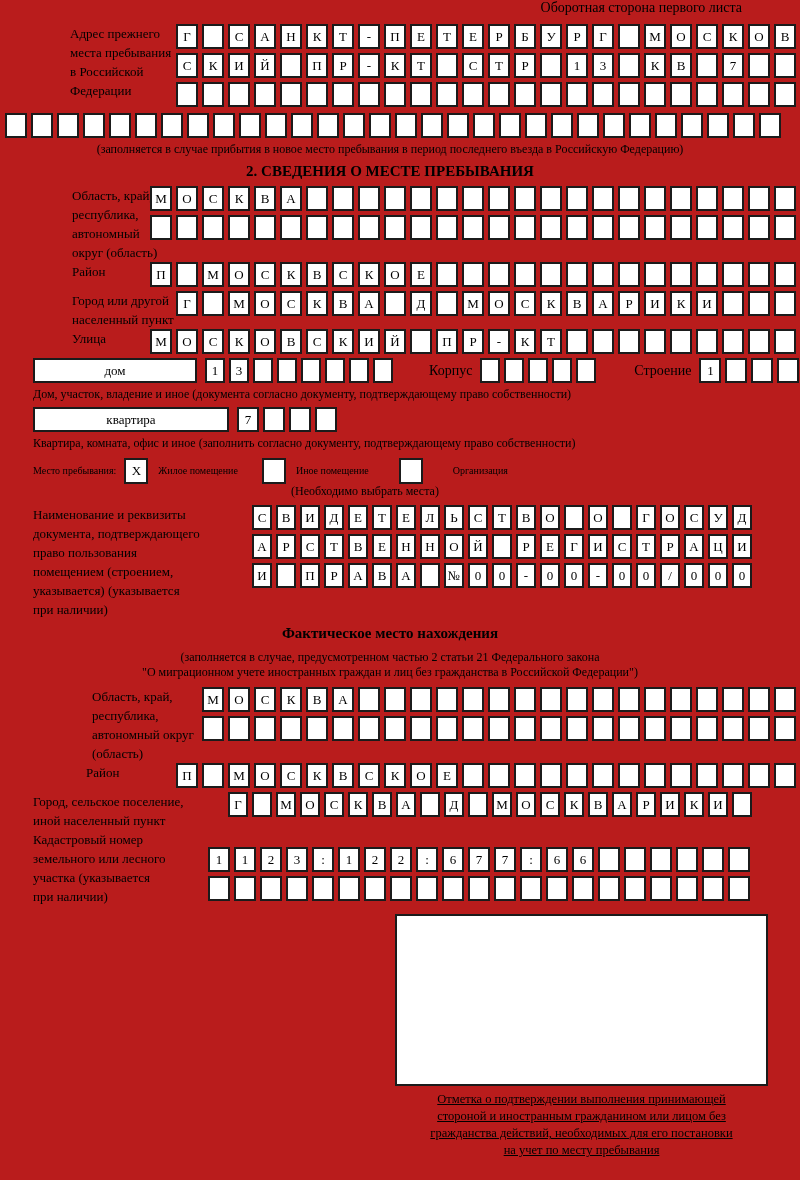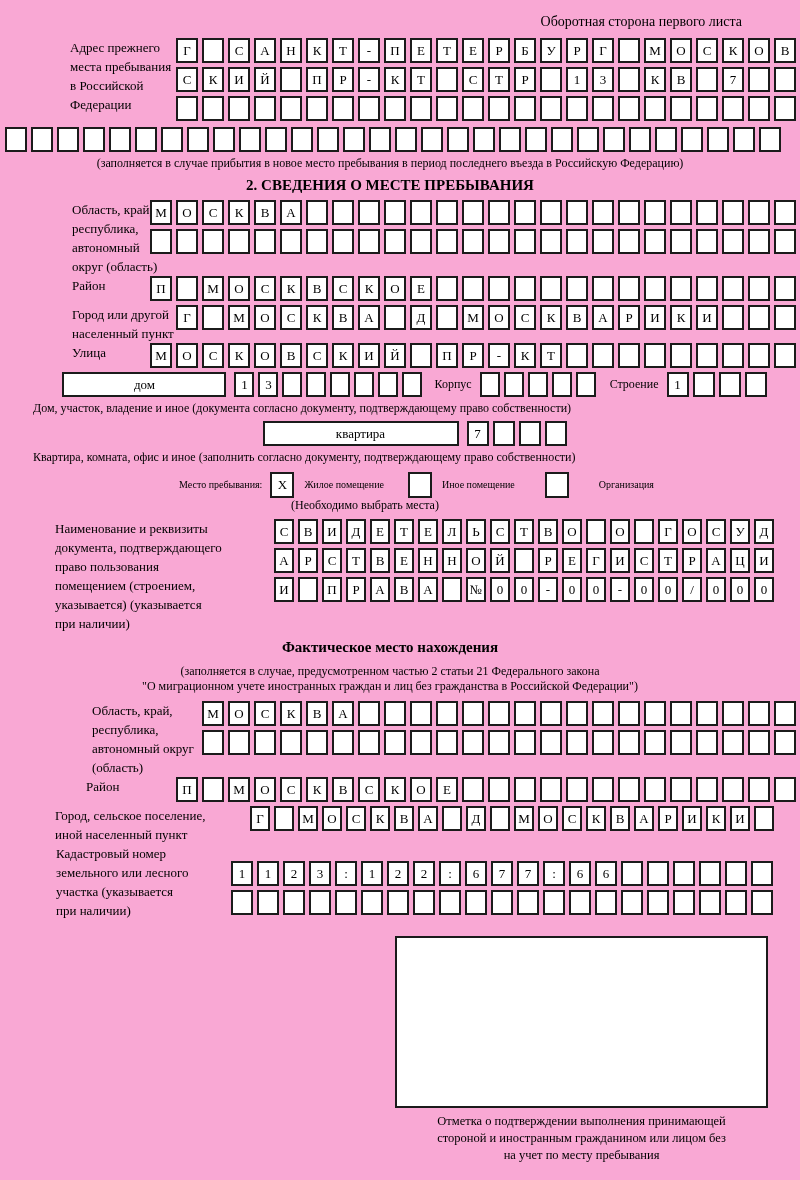--- a/index.html
+++ b/index.html
@@ -1,60 +1,60 @@
 <!DOCTYPE html>
 <html><head>
 <meta charset="utf-8">
 <style>
   html,body{margin:0;padding:0;background:#fff;}
   .page{
     position:relative;width:800px;height:1180px;overflow:hidden;
-    background:#f9a8d4;color:#000;
+    background:#b91c1c;color:#000;
     font-family:"Liberation Serif","DejaVu Serif",serif;
-    padding-top:14px;box-sizing:border-box;
+    box-sizing:border-box;
   }
   .top-note{font-size:14px;text-align:right;padding-right:58px;margin-bottom:8px;}
   .flex{display:flex;align-items:flex-start;}
   .lbl{font-size:13px;line-height:19px;flex:0 0 auto;}
   .lbl div{white-space:nowrap;}
   .grid-col{display:flex;flex-direction:column;}
   .crow{display:flex;flex-wrap:nowrap;margin-bottom:4px;height:25px;}
   .cell{
     display:inline-flex;align-items:center;justify-content:center;
     width:18px;height:21px;border:2px solid #1b1b1b;margin-right:4px;
     font-size:13px;line-height:21px;flex:0 0 auto;background:#fff;
   }
   .tight .cell{width:16px;margin-right:4px;}
   .caption{font-size:12px;line-height:15px;}
   .caption.center{text-align:center;width:780px;}
   .sec-title{font-size:15px;font-weight:bold;text-align:center;width:780px;margin:6px 0 6px 0;}
   .wbox{
     border:2px solid #1b1b1b;height:21px;display:flex;align-items:center;justify-content:center;
     font-size:13px;flex:0 0 auto;background:#fff;
   }
-  .inline-lbl{font-size:12px;line-height:25px;white-space:nowrap;flex:0 0 auto;}
+  .inline-lbl{font-size:14px;line-height:25px;white-space:nowrap;flex:0 0 auto;margin-left:24px;}
   .cbox{
     display:inline-flex;align-items:center;justify-content:center;
     width:20px;height:22px;border:2px solid #1b1b1b;font-size:13px;flex:0 0 auto;margin-top:0px;background:#fff;
   }
   .mesto-line span.txt{font-size:10px;line-height:26px;white-space:nowrap;}
-  .ml33{margin-left:33px;justify-content:center;}
+  .ml33{margin-left:33px;}
   .ml70{margin-left:70px;justify-content:flex-end;}
   .w78{width:78px;}
   .w90{width:90px;}
   .w104{width:104px;}
   .w106{width:106px;}
   .w110{width:110px;}
   .w164{width:160px;margin-right:8px;}
   .w175{width:175px;}
   .w195{width:195px;}
   .w196{width:192px;margin-right:8px;}
   .w219{width:219px;}
   .mb2{margin-bottom:2px;}
-  .stamp-wrap{margin-left:395px;width:373px;margin-top:16px;}
+  .stamp-wrap{margin-left:395px;width:373px;margin-top:8px;text-decoration:underline;}
   .stamp-box{border:2px solid #1b1b1b;height:168px;background:#fff;}
   .stamp-caption{font-size:12.5px;line-height:17px;text-align:center;margin-top:5px;}
   .gap8{width:8px;flex:0 0 auto;}
   .gap10{width:10px;flex:0 0 auto;}
   .gap24{width:24px;flex:0 0 auto;}
   .gap30{width:30px;flex:0 0 auto;}
 </style>
 </head>
 <body>
 
@@ -675,17 +675,18 @@
           <span class="cell"></span>
         </div>
     </div>
   </div>
 
   <div class="stamp-wrap">
     <div class="stamp-box"></div>
     <div class="stamp-caption">
         <div>Отметка о подтверждении выполнения принимающей</div>
         <div>стороной и иностранным гражданином или лицом без</div>
+        <div>гражданства действий, необходимых для его постановки</div>
         <div>на учет по месту пребывания</div>
       </div>
   </div>
 
 </div>
 
 </body></html>

